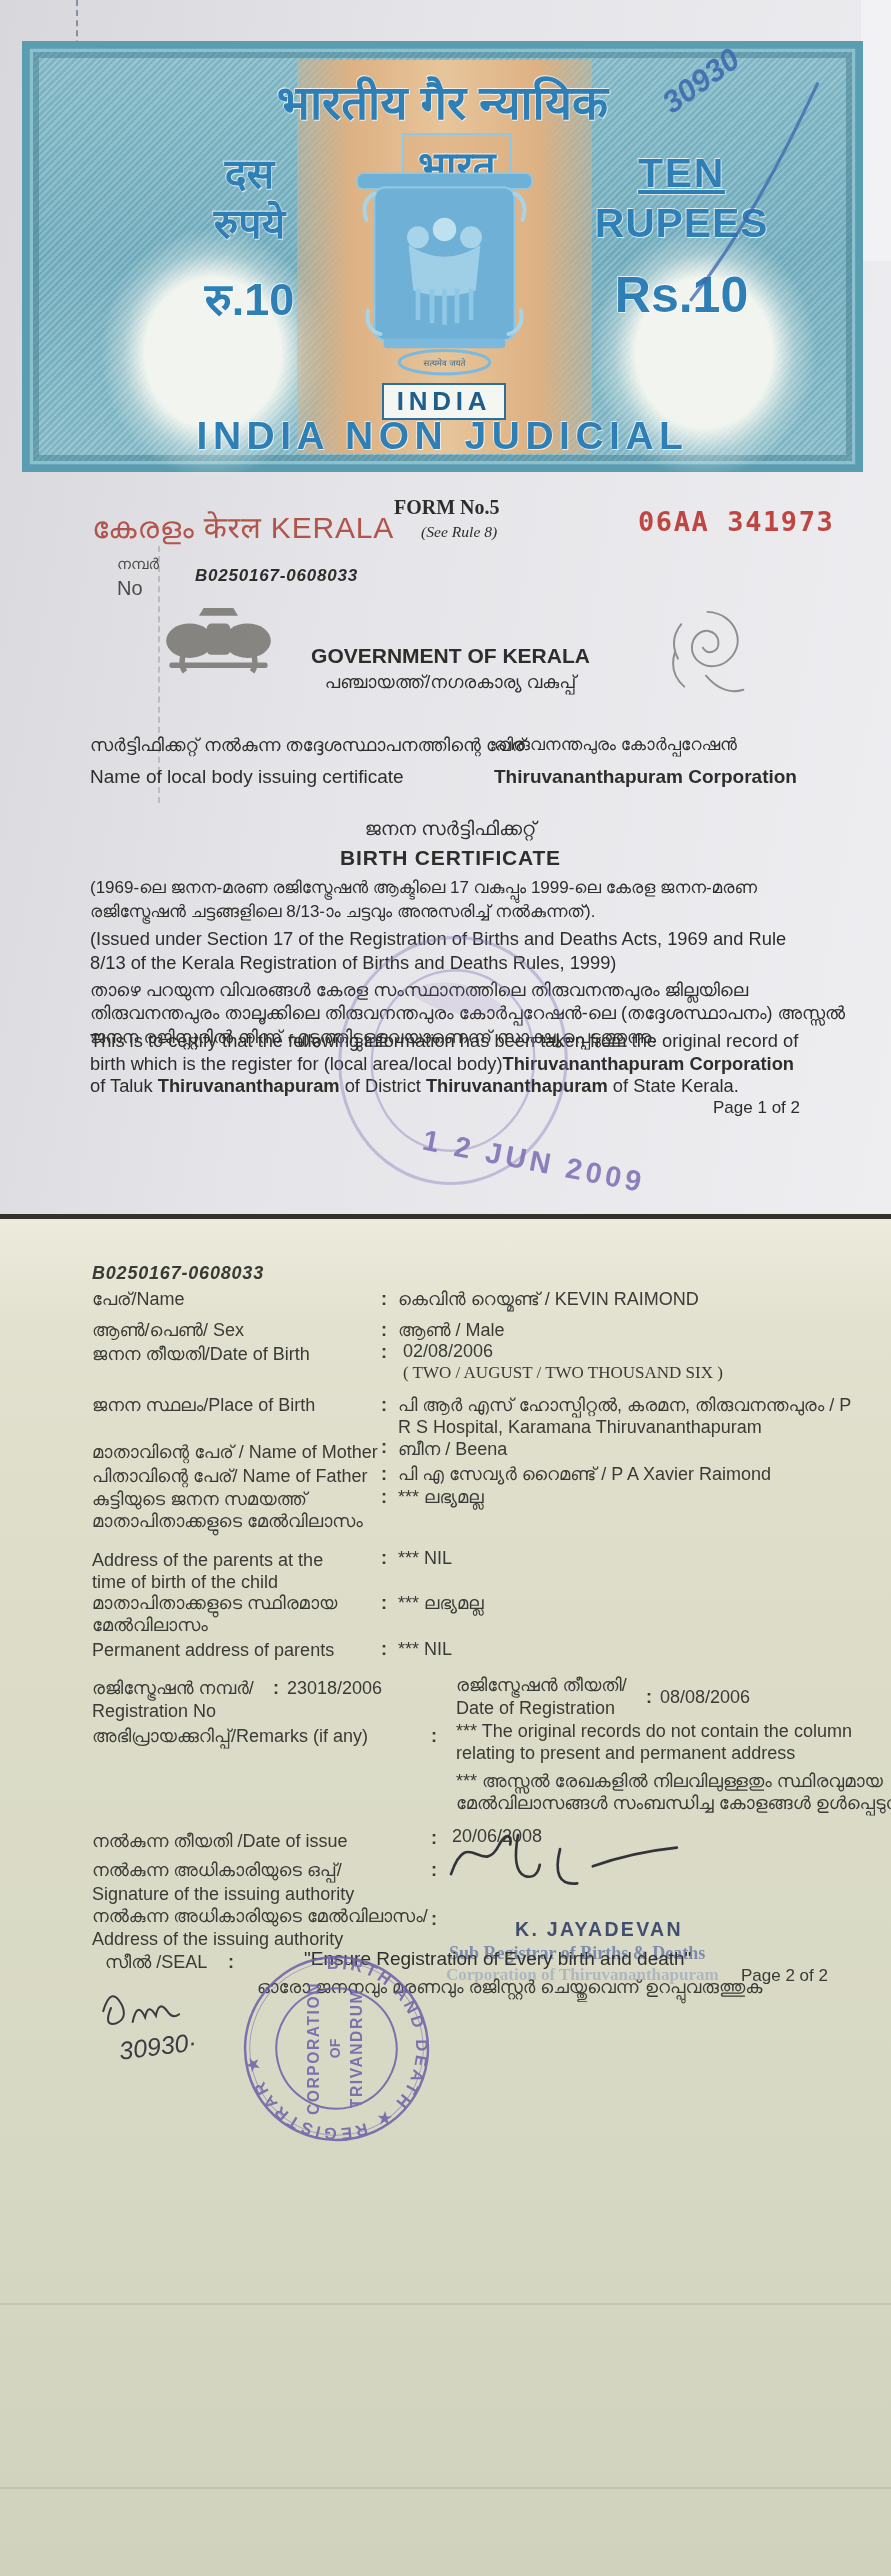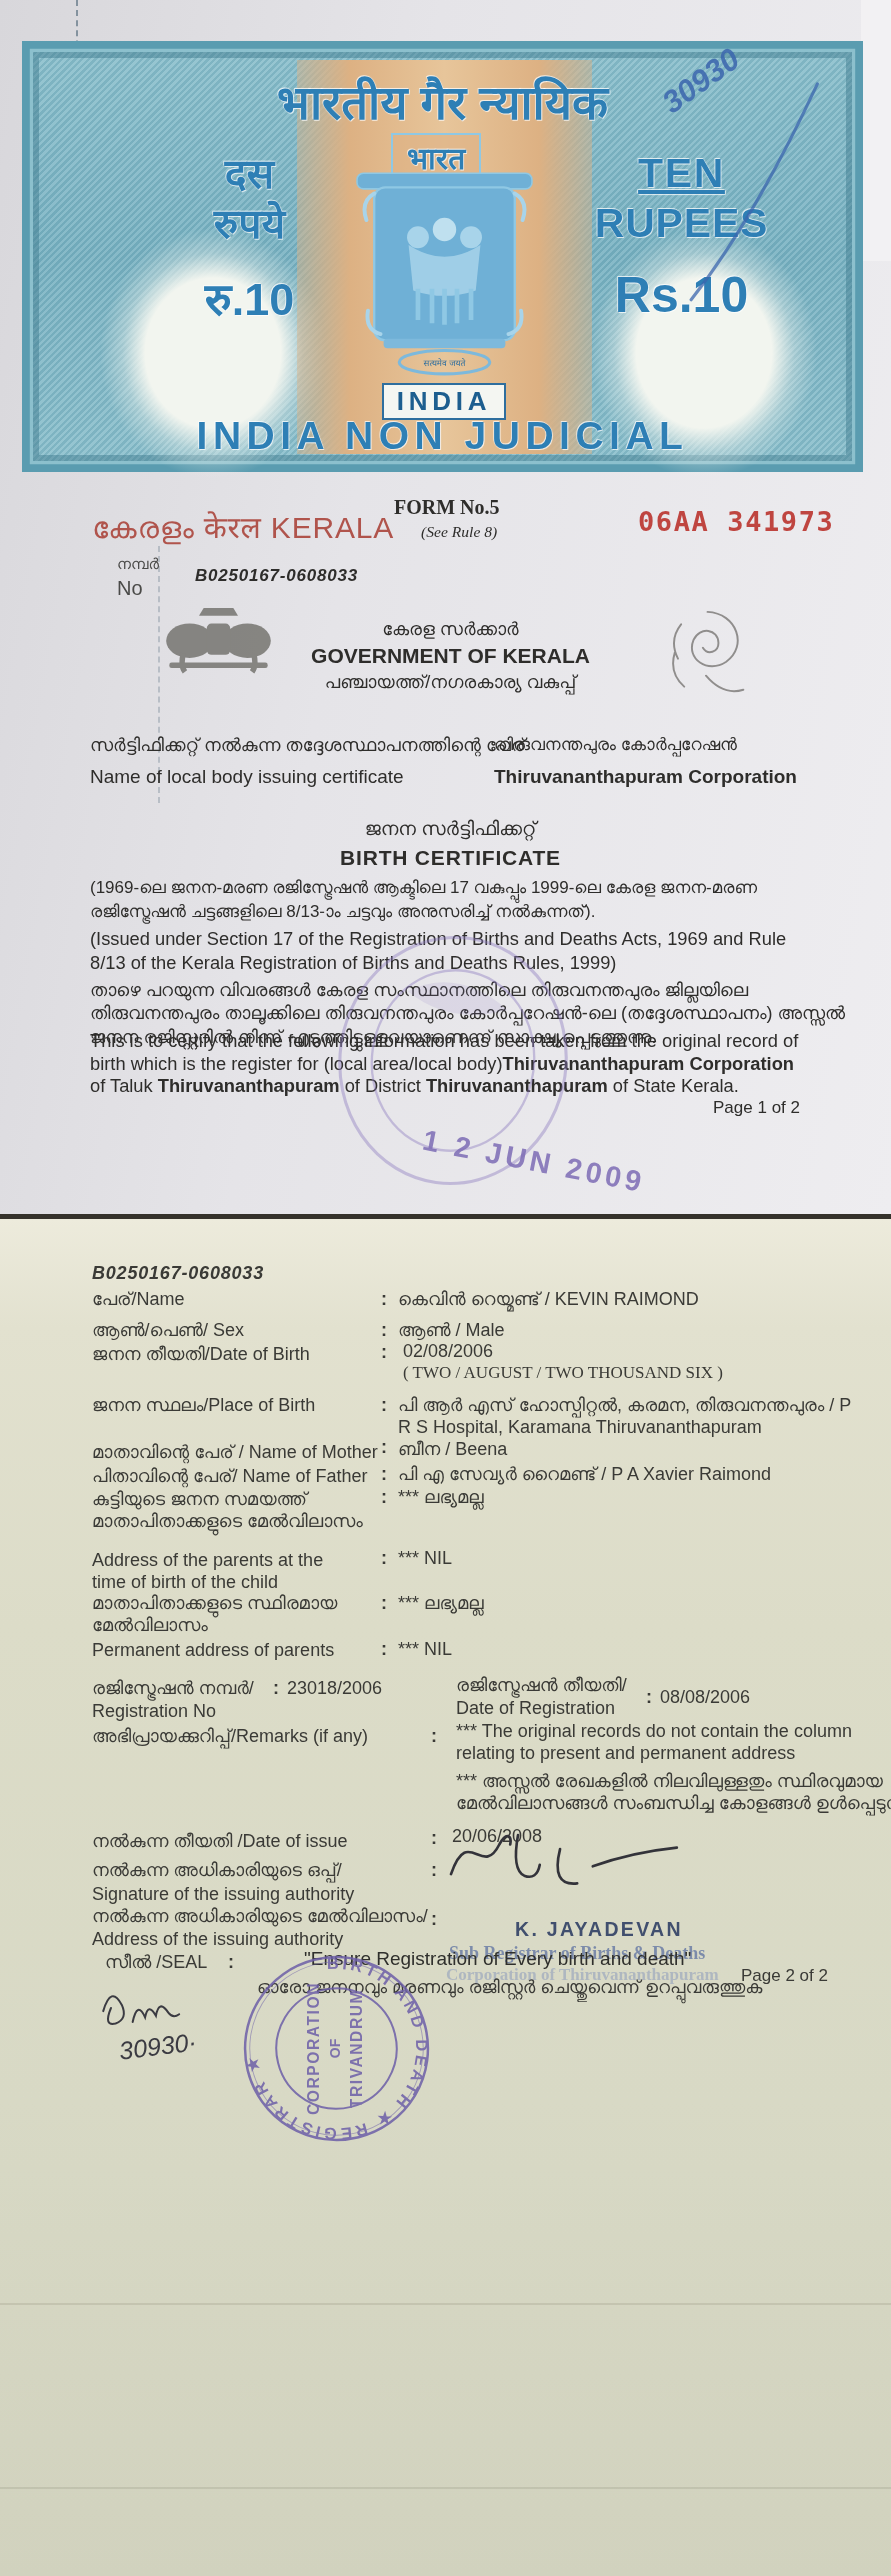--- a/index.html
+++ b/index.html
@@ -54,21 +54,21 @@
     <div class="dash-v" style="left:158px;top:546px;height:257px;opacity:.45;"></div>
 
     <div id="stamp">
       <div class="flower" style="left:78px;top:187px;"></div>
       <div class="flower" style="left:569px;top:187px;"></div>
       <div id="tanband"></div>
 
       <div class="a ctr stampblue b" style="left:0;top:28px;width:841px;font-size:47px;">भारतीय गैर न्यायिक</div>
 
       <div class="a" style="left:355px;top:92px;">
-        <span id="bharatbox" class="stampblue b" style="font-size:30px;display:inline-block;margin-left:14px;">भारत</span>
+        <span id="bharatbox" class="stampblue b" style="font-size:40px;display:inline-block;margin-left:25px;">भारत</span>
       </div>
       <svg class="a" width="203" height="215" style="left:321px;top:129px;" viewBox="0 0 260 275">
         <rect x="18" y="4" width="224" height="20" rx="8" fill="#6fb0d6" stroke="#8fc8e4" stroke-width="2"></rect>
         <rect x="40" y="22" width="180" height="196" rx="14" fill="#6fb0d6" stroke="#8fc8e4" stroke-width="3"></rect>
         <path d="M40,30 q-18,10 -10,34 M220,30 q18,10 10,34 M48,210 q-20,-6 -16,-30 M212,210 q20,-6 16,-30" fill="none" stroke="#a8d4ea" stroke-width="5" stroke-linecap="round"></path>
         <circle cx="96" cy="86" r="14" fill="#a8d4ea"></circle>
         <circle cx="130" cy="76" r="15" fill="#bfe0ef"></circle>
         <circle cx="164" cy="86" r="14" fill="#a8d4ea"></circle>
         <path d="M84,96 q46,30 92,0 l-6,58 q-40,14 -80,0 z" fill="#a8d4ea" opacity=".85"></path>
         <path d="M96,152 v40 M114,152 v44 M130,152 v46 M146,152 v44 M164,152 v40" stroke="#8fc8e4" stroke-width="6"></path>
@@ -114,21 +114,20 @@
         <path d="M60,24 h50 l-6,-10 h-38 z"></path>
         <rect x="22" y="84" width="126" height="7" rx="3"></rect>
       </g>
     </svg>
 
     <svg class="a" width="94" height="109" style="left:659px;top:601px;opacity:.6;" viewBox="0 0 120 140">
       <path d="M62,14 C100,16 114,58 86,78 C62,94 34,74 44,50 C52,32 76,36 76,54 C76,66 62,70 56,60
                M28,30 q-16,20 -4,44 M20,66 q-8,26 12,44 M60,96 q22,26 48,18" fill="none" stroke="#55524e" stroke-width="2.5" stroke-linecap="round"></path>
     </svg>
 
-    <div class="a ctr" style="left:90px;top:619px;width:721px;font-size:18px;">കേരള സർക്കാർ</div>
     <div class="a ctr b" style="left:90px;top:644px;width:721px;font-size:21px;">GOVERNMENT OF KERALA</div>
     <div class="a ctr" style="left:90px;top:672px;width:721px;font-size:18px;">പഞ്ചായത്ത്/നഗരകാര്യ വകുപ്പ്</div>
 
     <div class="a" style="left:90px;top:735px;font-size:18px;">സർട്ടിഫിക്കറ്റ് നൽകുന്ന തദ്ദേശസ്ഥാപനത്തിന്റെ പേര്</div>
     <div class="a" style="left:494px;top:735px;font-size:17px;">തിരുവനന്തപുരം കോർപ്പറേഷൻ</div>
     <div class="a" style="left:90px;top:766px;font-size:19px;">Name of local body issuing certificate</div>
     <div class="a b" style="left:494px;top:766px;font-size:19px;">Thiruvananthapuram Corporation</div>
 
     <div class="a ctr" style="left:90px;top:818px;width:721px;font-size:19px;">ജനന സർട്ടിഫിക്കറ്റ്</div>
     <div class="a ctr b" style="left:90px;top:846px;width:721px;font-size:21px;letter-spacing:0.8px;">BIRTH CERTIFICATE</div>

